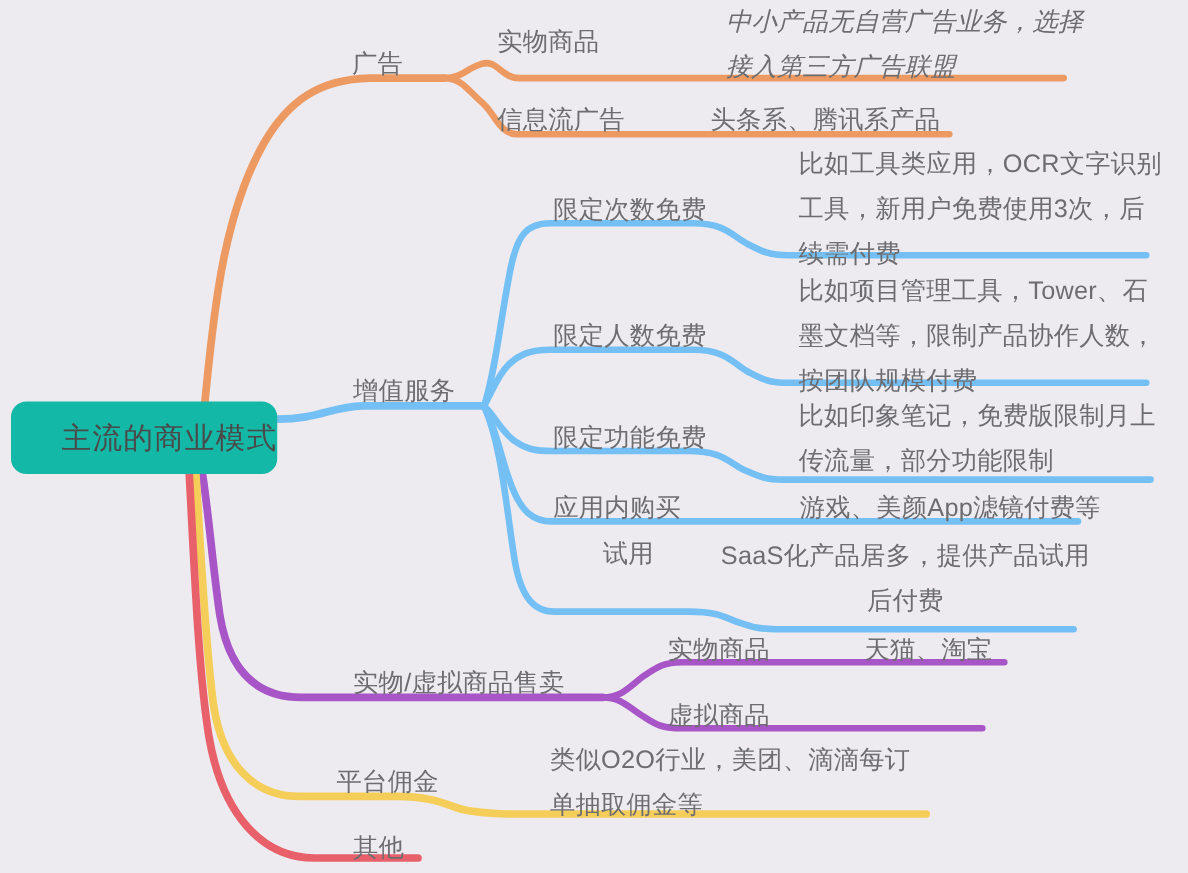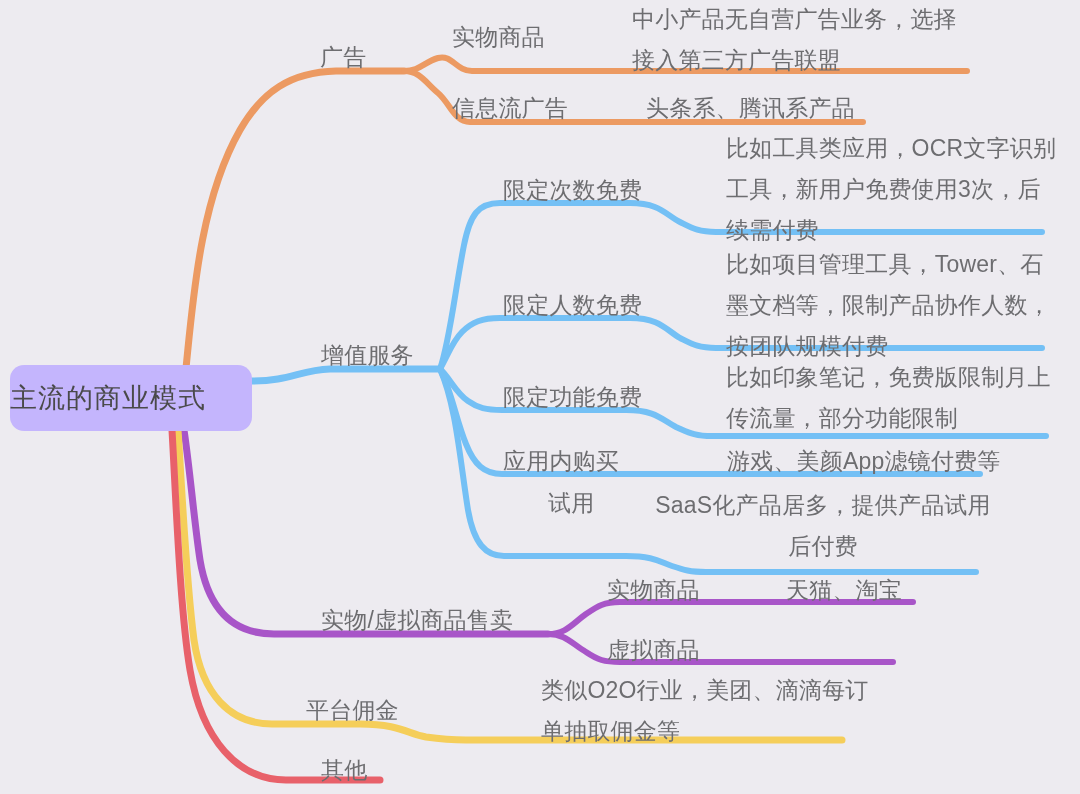--- a/index.html
+++ b/index.html
@@ -25,25 +25,25 @@
     top: 0;
     width: 1080px;
     height: 794px;
   }
   .root-node {
     position: absolute;
     left: 10px;
     top: 365px;
     width: 242px;
     height: 66px;
-    background: #c4b5fd;
+    background: #14b8a6;
     border-radius: 14px;
     display: flex;
     align-items: center;
-    justify-content: flex-start;
+    justify-content: flex-end;
     box-sizing: border-box;
   }
   .root-label {
     font-size: 27px;
     color: #4a4a4a;
     letter-spacing: 1px;
     white-space: nowrap;
   }
   .node-text {
     position: absolute;
@@ -100,21 +100,21 @@
     </g>
   </svg>
 
   <div class="root-node">
     <span class="root-label">主流的商业模式</span>
   </div>
 
   <div class="node-text" style="left:320px; top:37px;">广告</div>
 
   <div class="node-text" style="left:452px; top:17px;">实物商品</div>
-  <div class="desc-text" style="left:632px; top:-1px; width:350px;">中小产品无自营广告业务，选择
+  <div class="desc-text" style="left:660px; top:-1px; width:350px;font-style:italic;">中小产品无自营广告业务，选择
 接入第三方广告联盟</div>
 
   <div class="node-text" style="left:452px; top:88px;">信息流广告</div>
   <div class="desc-text" style="left:646px; top:88px; width:300px;">头条系、腾讯系产品</div>
 
   <div class="node-text" style="left:321px; top:335px;text-align:right;">增值服务</div>
 
   <div class="node-text" style="left:503px; top:170px;">限定次数免费</div>
   <div class="desc-text" style="left:726px; top:128px; width:340px;">比如工具类应用，OCR文字识别
 工具，新用户免费使用3次，后
@@ -137,18 +137,18 @@
 后付费</div>
 
   <div class="node-text" style="left:607px; top:570px;">实物商品</div>
 
   <div class="node-text" style="left:321px; top:600px;">实物/虚拟商品售卖</div>
   <div class="desc-text" style="left:786px; top:570px; width:220px;">天猫、淘宝</div>
 
   <div class="node-text" style="left:607px; top:630px;">虚拟商品</div>
 
   <div class="node-text" style="left:306px; top:690px;text-align:right;">平台佣金</div>
-  <div class="desc-text" style="left:500px; top:670px; width:360px;margin-left:41px;">类似O2O行业，美团、滴滴每订
+  <div class="desc-text" style="left:500px; top:670px; width:360px;">类似O2O行业，美团、滴滴每订
 单抽取佣金等</div>
 
   <div class="node-text" style="left:321px; top:750px;">其他</div>
 
 </div>
 
 </body></html>

